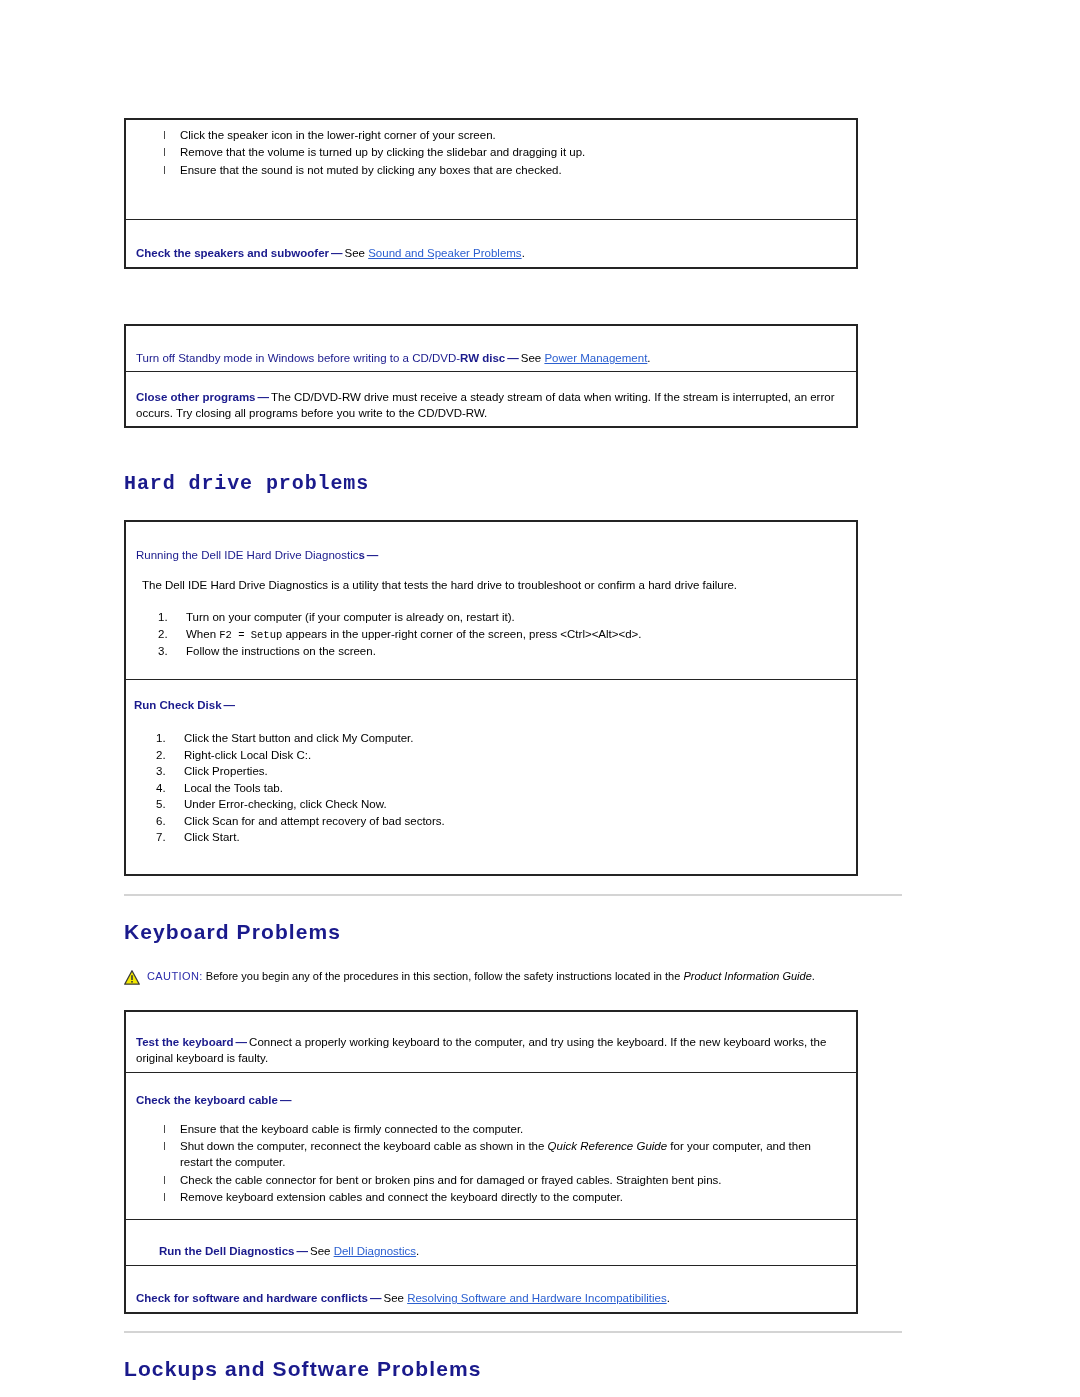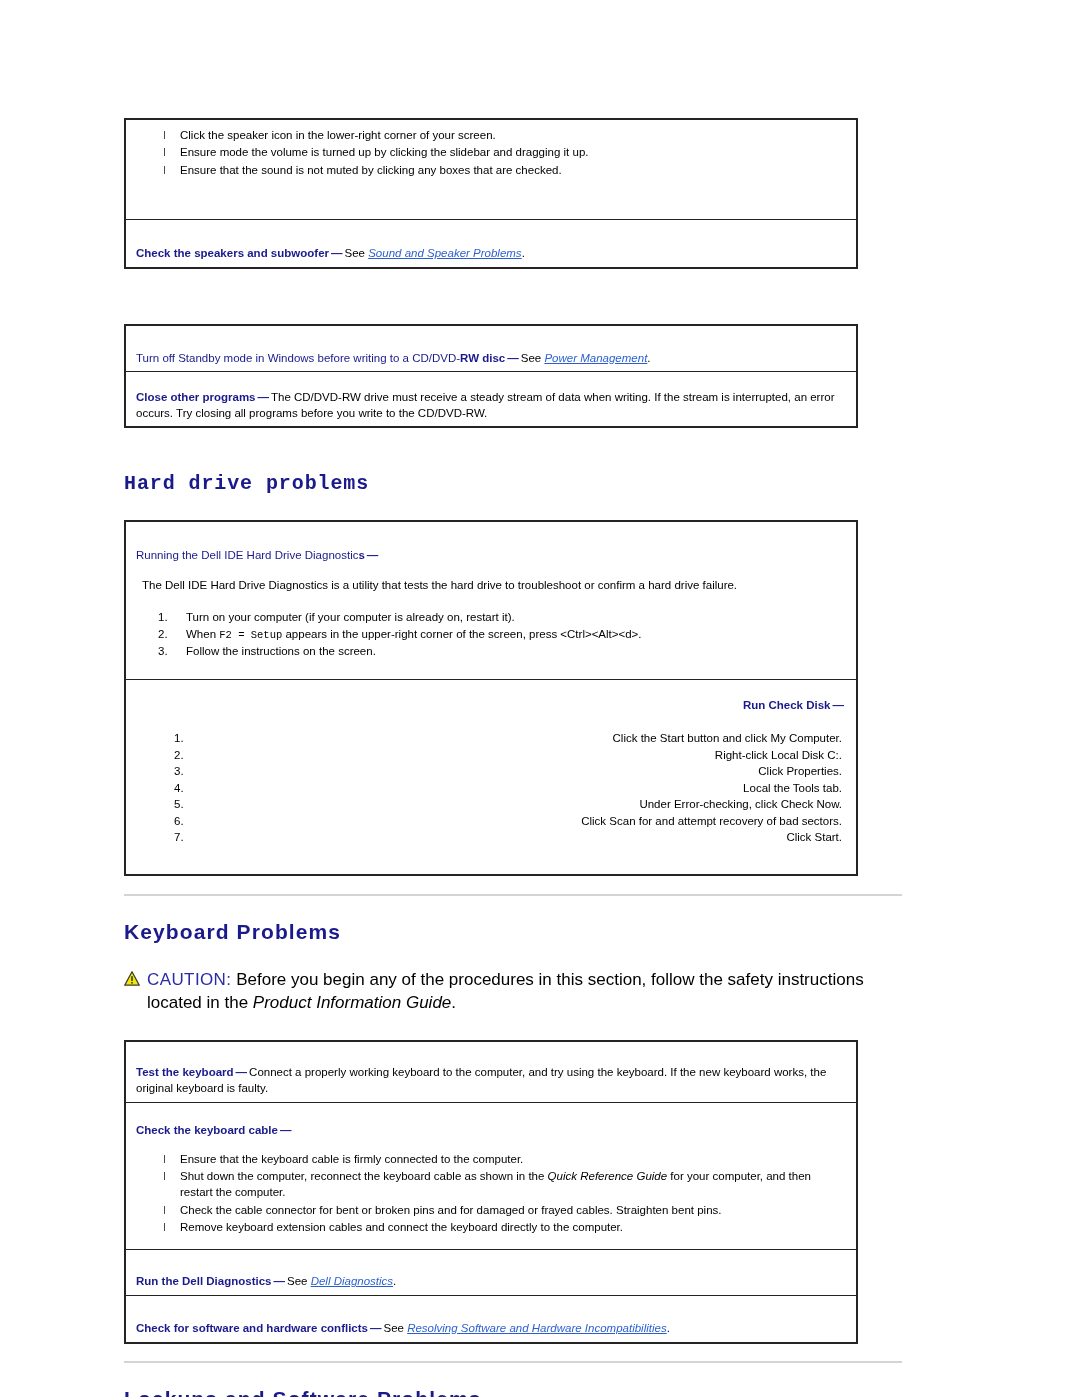--- a/index.html
+++ b/index.html
@@ -93,21 +93,20 @@
     color: #1a1a8c;
   }
   .dash {
     font-weight: bold;
     color: #1a1a8c;
     padding: 0 2px;
   }
   a.xref, .xref {
     color: #2b5fd0;
     text-decoration: underline;
-    font-style: italic;
   }
   .mono {
     font-family: "Liberation Mono", monospace;
     font-size: 10.5px;
   }
   .ital { font-style: italic; }
 
   
   ul.wing {
     list-style: none;
@@ -150,21 +149,21 @@
     left: 0;
     top: 0;
     width: 22px;
     text-align: left;
   }
 
   
   .caution-row {
     display: flex;
     align-items: flex-start;
-    font-size: 17px;
+    font-size: 11px;
     line-height: 1.35;
   }
   .caution-icon {
     flex: 0 0 auto;
     width: 16px;
     height: 15px;
     margin: 1px 7px 0 0;
   }
   .caution-word {
     color: #2b2baa;
@@ -182,21 +181,21 @@
 
     <div style="height:118px;"></div>
 
     <table class="tips">
       <tbody>
           <tr>
         <td class="cell">
           <div class="cellpad" style="padding-top:7px;padding-bottom:40px;">
             <ul class="wing">
               <li><span>Click the speaker icon in the lower-right corner of your screen.</span></li>
-              <li><span>Ensure mode the volume is turned up by clicking the slidebar and dragging it up.</span></li>
+              <li><span>Remove that the volume is turned up by clicking the slidebar and dragging it up.</span></li>
               <li><span>Ensure that the sound is not muted by clicking any boxes that are checked.</span></li>
             </ul>
           </div>
         </td>
       </tr>
       <tr>
         <td class="cell">
           <div class="cellpad-tall">
             <p class="body">
               <span class="lead">Check the speakers and subwoofer</span><span class="dash">—</span><span>See</span>
@@ -253,21 +252,21 @@
             <ol class="num">
               <li><span>Turn on your computer (if your computer is already on, restart it).</span></li>
               <li><span>When </span><span class="mono">F2 = Setup</span><span> appears in the upper-right corner of the screen, press &lt;Ctrl&gt;&lt;Alt&gt;&lt;d&gt;.</span></li>
               <li><span>Follow the instructions on the screen.</span></li>
             </ol>
           </div>
         </td>
       </tr>
       <tr>
         <td class="cell">
-          <div style="padding:18px 10px 24px 26px;text-align:right;">
+          <div style="padding:18px 10px 24px 8px;">
             <p class="body">
               <span class="lead">Run Check Disk</span><span class="dash">—</span>
             </p>
             <div style="height:12px;" class="sp"></div>
             <ol class="num">
               <li><span>Click the Start button and click My Computer.</span></li>
               <li><span>Right-click Local Disk C:.</span></li>
               <li><span>Click Properties.</span></li>
               <li><span>Local the Tools tab.</span></li>
               <li><span>Under Error-checking, click Check Now.</span></li>
@@ -320,21 +319,21 @@
               <li><span>Ensure that the keyboard cable is firmly connected to the computer.</span></li>
               <li><span>Shut down the computer, reconnect the keyboard cable as shown in the </span><span class="ital">Quick Reference Guide</span><span> for your computer, and then restart the computer.</span></li>
               <li><span>Check the cable connector for bent or broken pins and for damaged or frayed cables. Straighten bent pins.</span></li>
               <li><span>Remove keyboard extension cables and connect the keyboard directly to the computer.</span></li>
             </ul>
           </div>
         </td>
       </tr>
       <tr>
         <td class="cell">
-          <div style="padding:24px 10px 5px 10px;">
+          <div style="padding:24px 10px 5px 10px;margin-left:23px;">
             <p class="body">
               <span class="lead">Run the Dell Diagnostics</span><span class="dash">—</span><span>See</span>
               <a class="xref" href="#">Dell Diagnostics</a><span>.</span>
             </p>
           </div>
         </td>
       </tr>
       <tr>
         <td class="cell">
           <div style="padding:25px 10px 5px 10px;">

